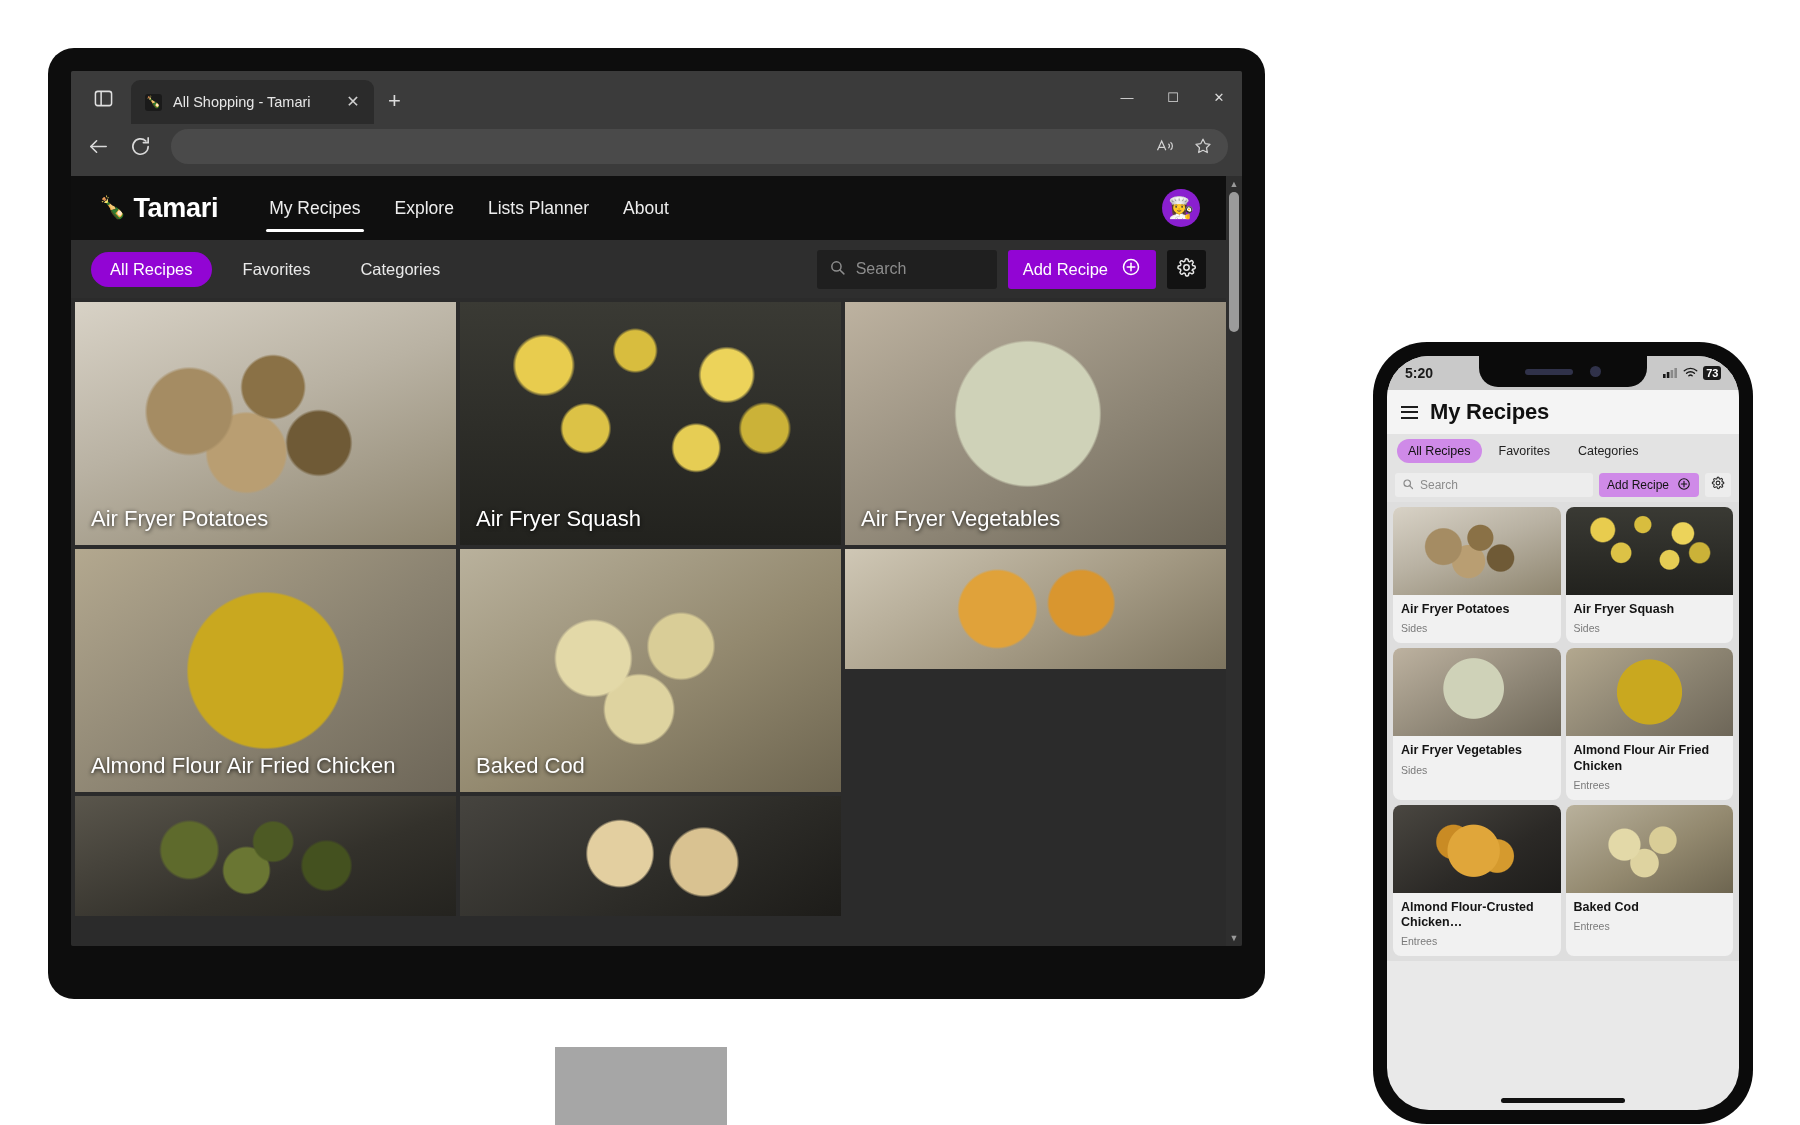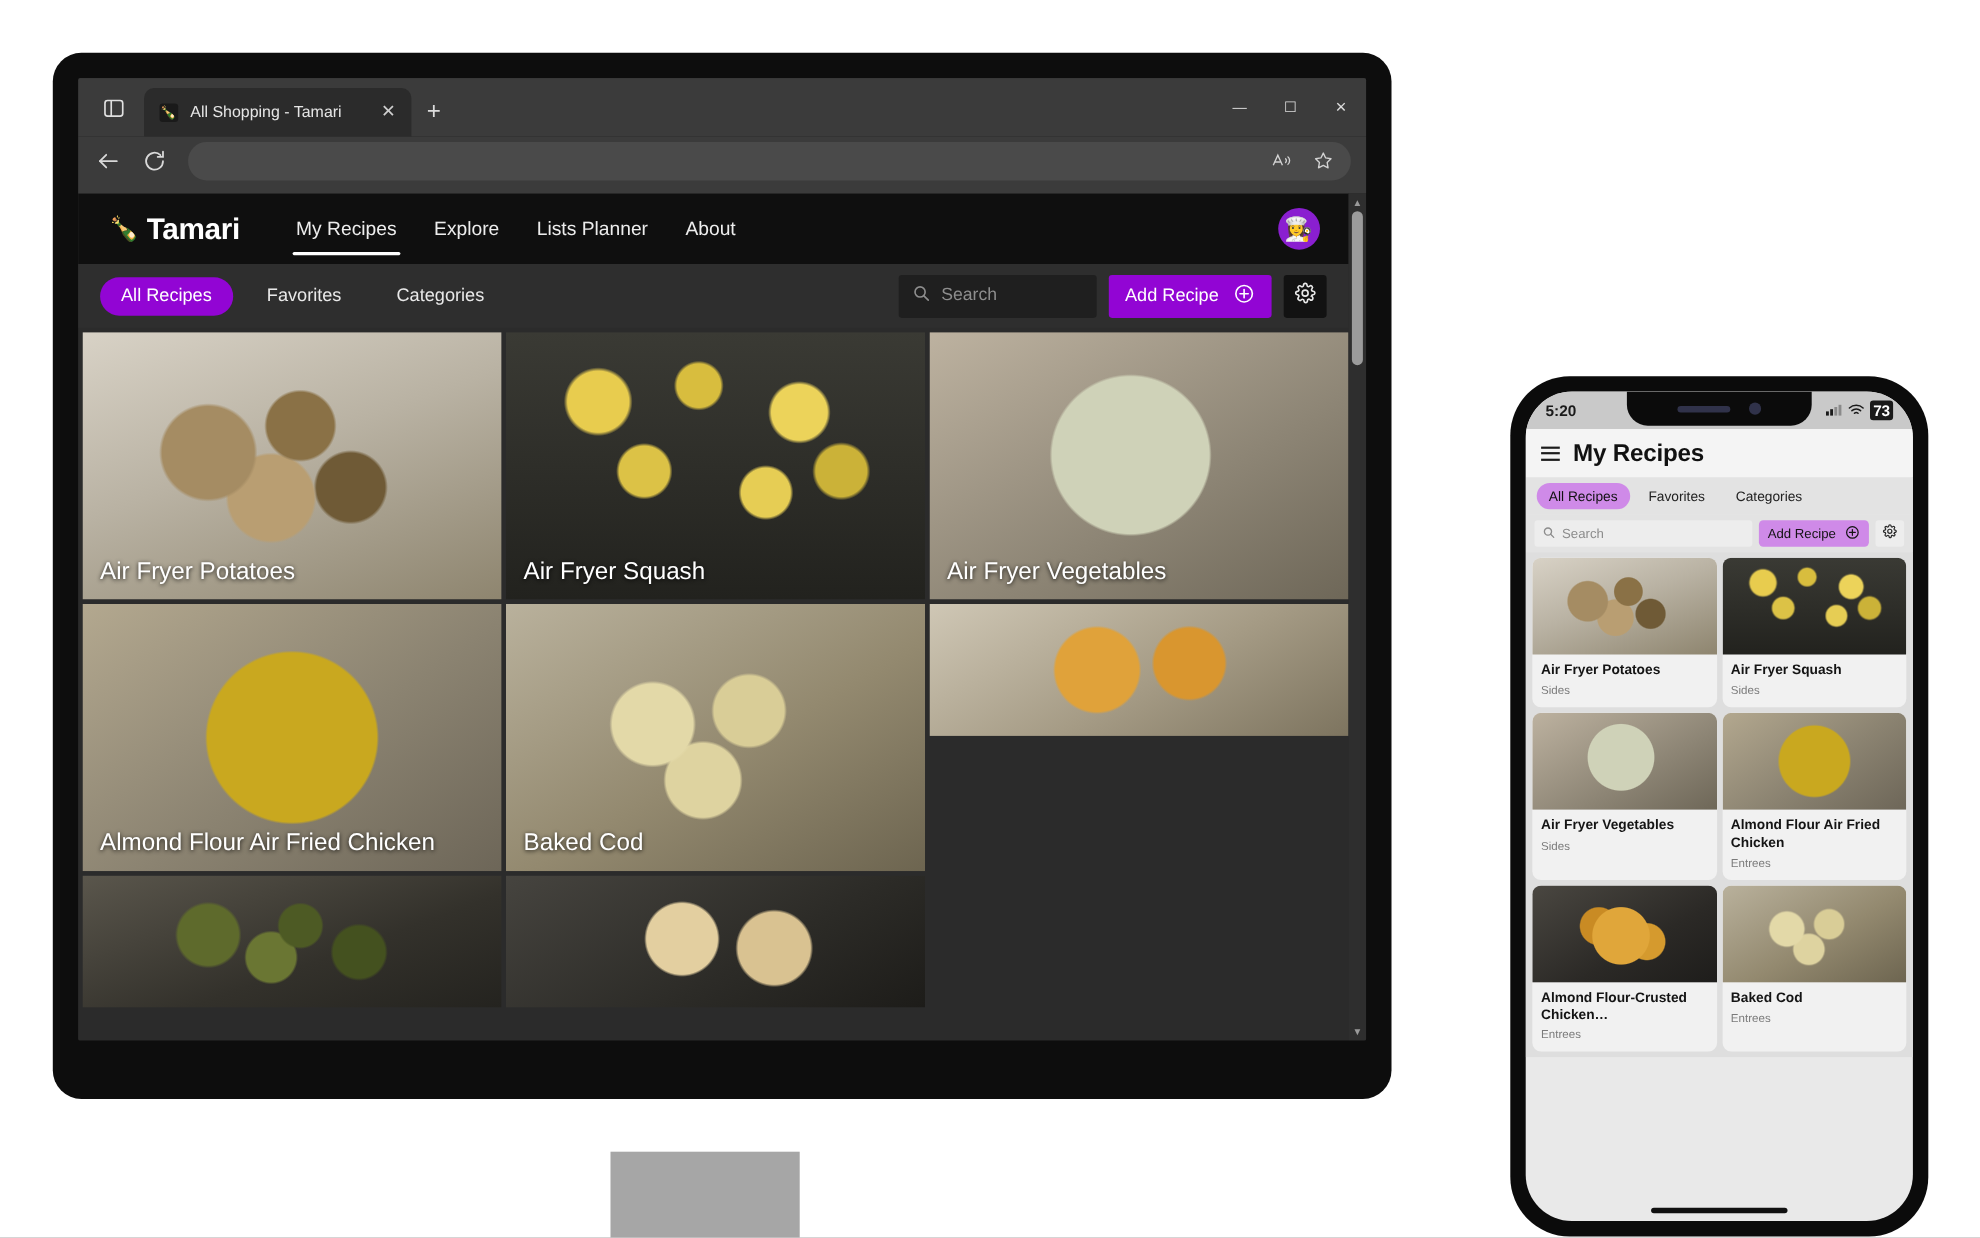--- a/index.html
+++ b/index.html
@@ -137,21 +137,21 @@
     display:flex; align-items:center; justify-content:center; gap:17px;
   }
   .notch-speaker { width:48px; height:6px; background:#30324a; border-radius:3px; }
   .notch-cam { width:11px; height:11px; background:#30324a; border-radius:50%; }
   .statusbar {
     height:34px; background:#c9c9c9; display:flex; align-items:center;
     justify-content:space-between; padding:0 18px; font-size:14px; font-weight:600; color:#1a1a1a;
   }
   .sb-right { display:flex; align-items:center; gap:5px; }
   .batt {
-    background:#1a1a1a; color:#fff; font-size:14px; font-weight:700;
+    background:#1a1a1a; color:#fff; font-size:11px; font-weight:700;
     border-radius:3px; padding:1px 3px; letter-spacing:-.3px;
   }
   .ph-header {
     height:44px; background:#f4f4f4; display:flex; align-items:center; gap:12px; padding:0 14px;
   }
   .hamburger { display:flex; flex-direction:column; gap:3.5px; }
   .hamburger i { display:block; width:17px; height:2px; background:#1c1c1c; }
   .ph-title { font-size:22px; font-weight:700; color:#111; letter-spacing:-.2px; }
   .ph-tabs { height:34px; background:#e3e3e3; display:flex; align-items:center; padding:0 10px; gap:6px; }
   .ph-chip { font-size:12.5px; color:#222; padding:5px 11px; border-radius:13px; white-space:nowrap; }

